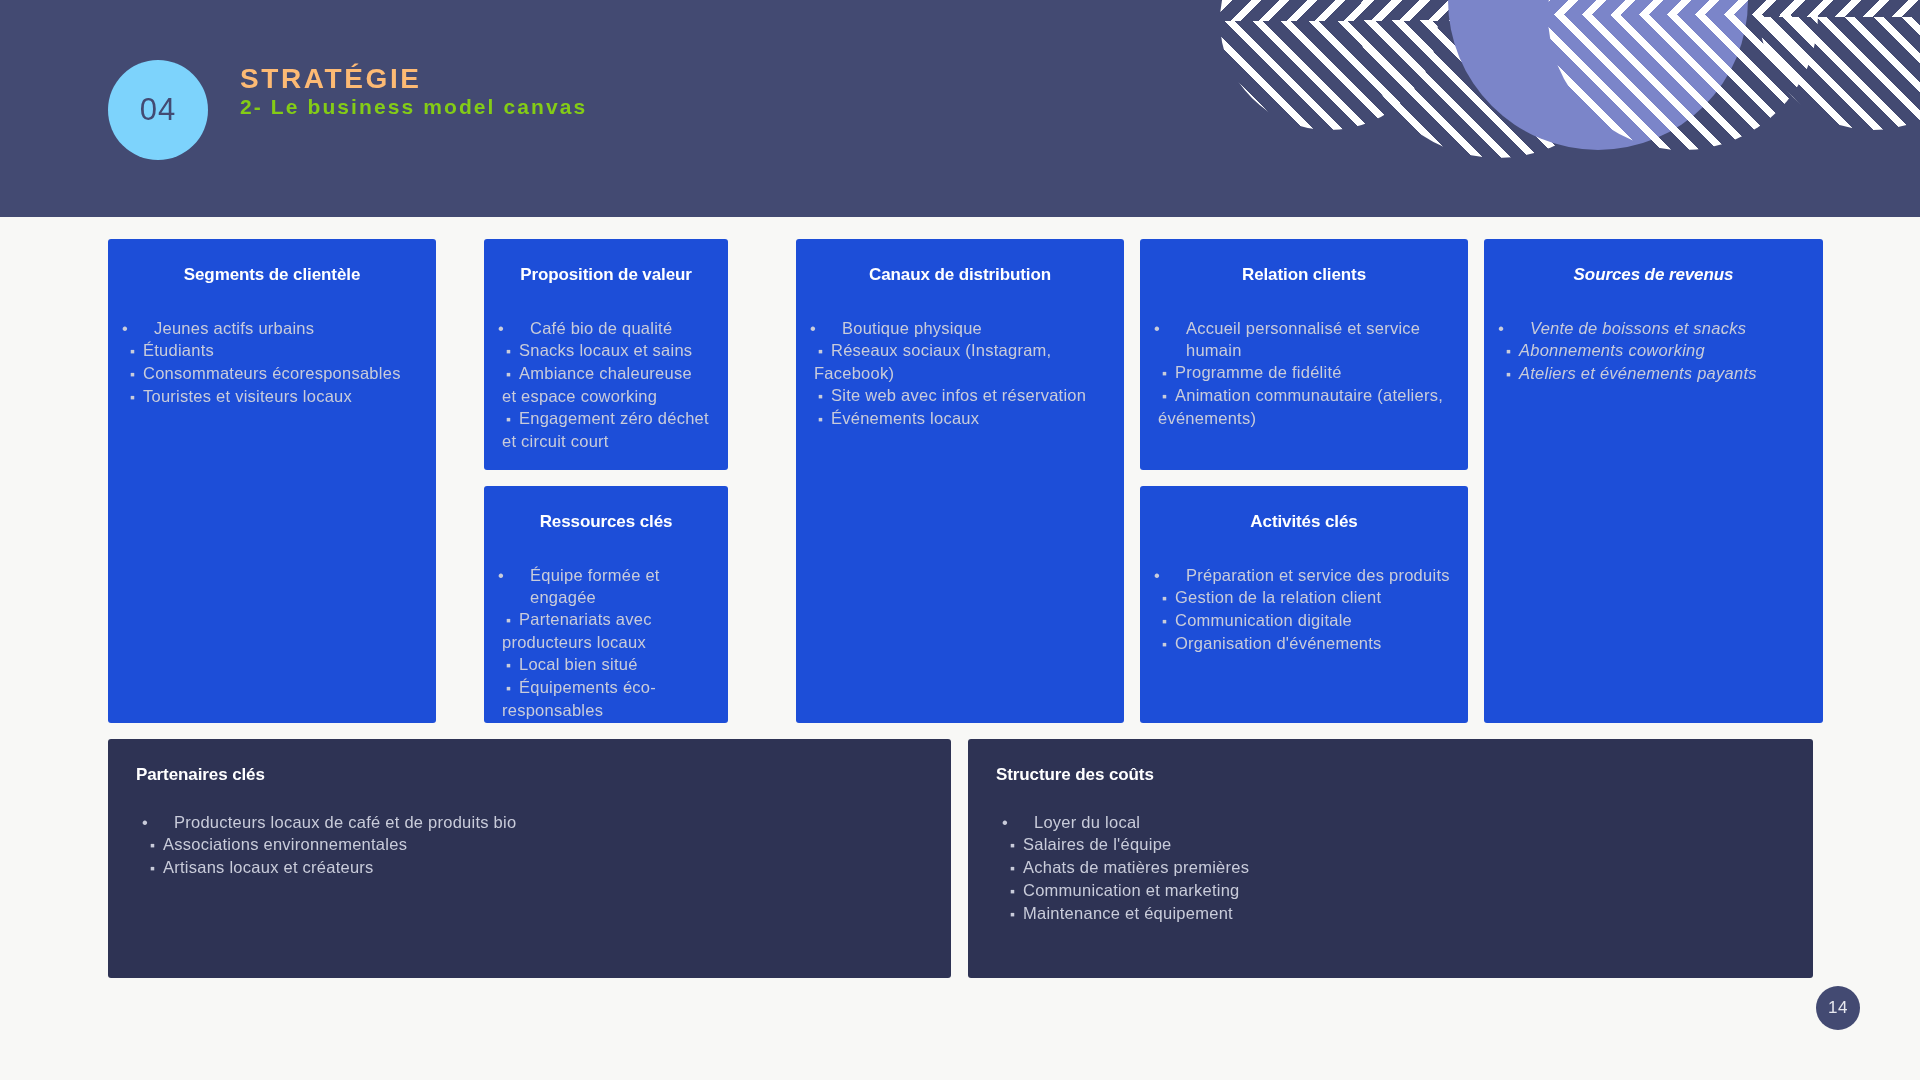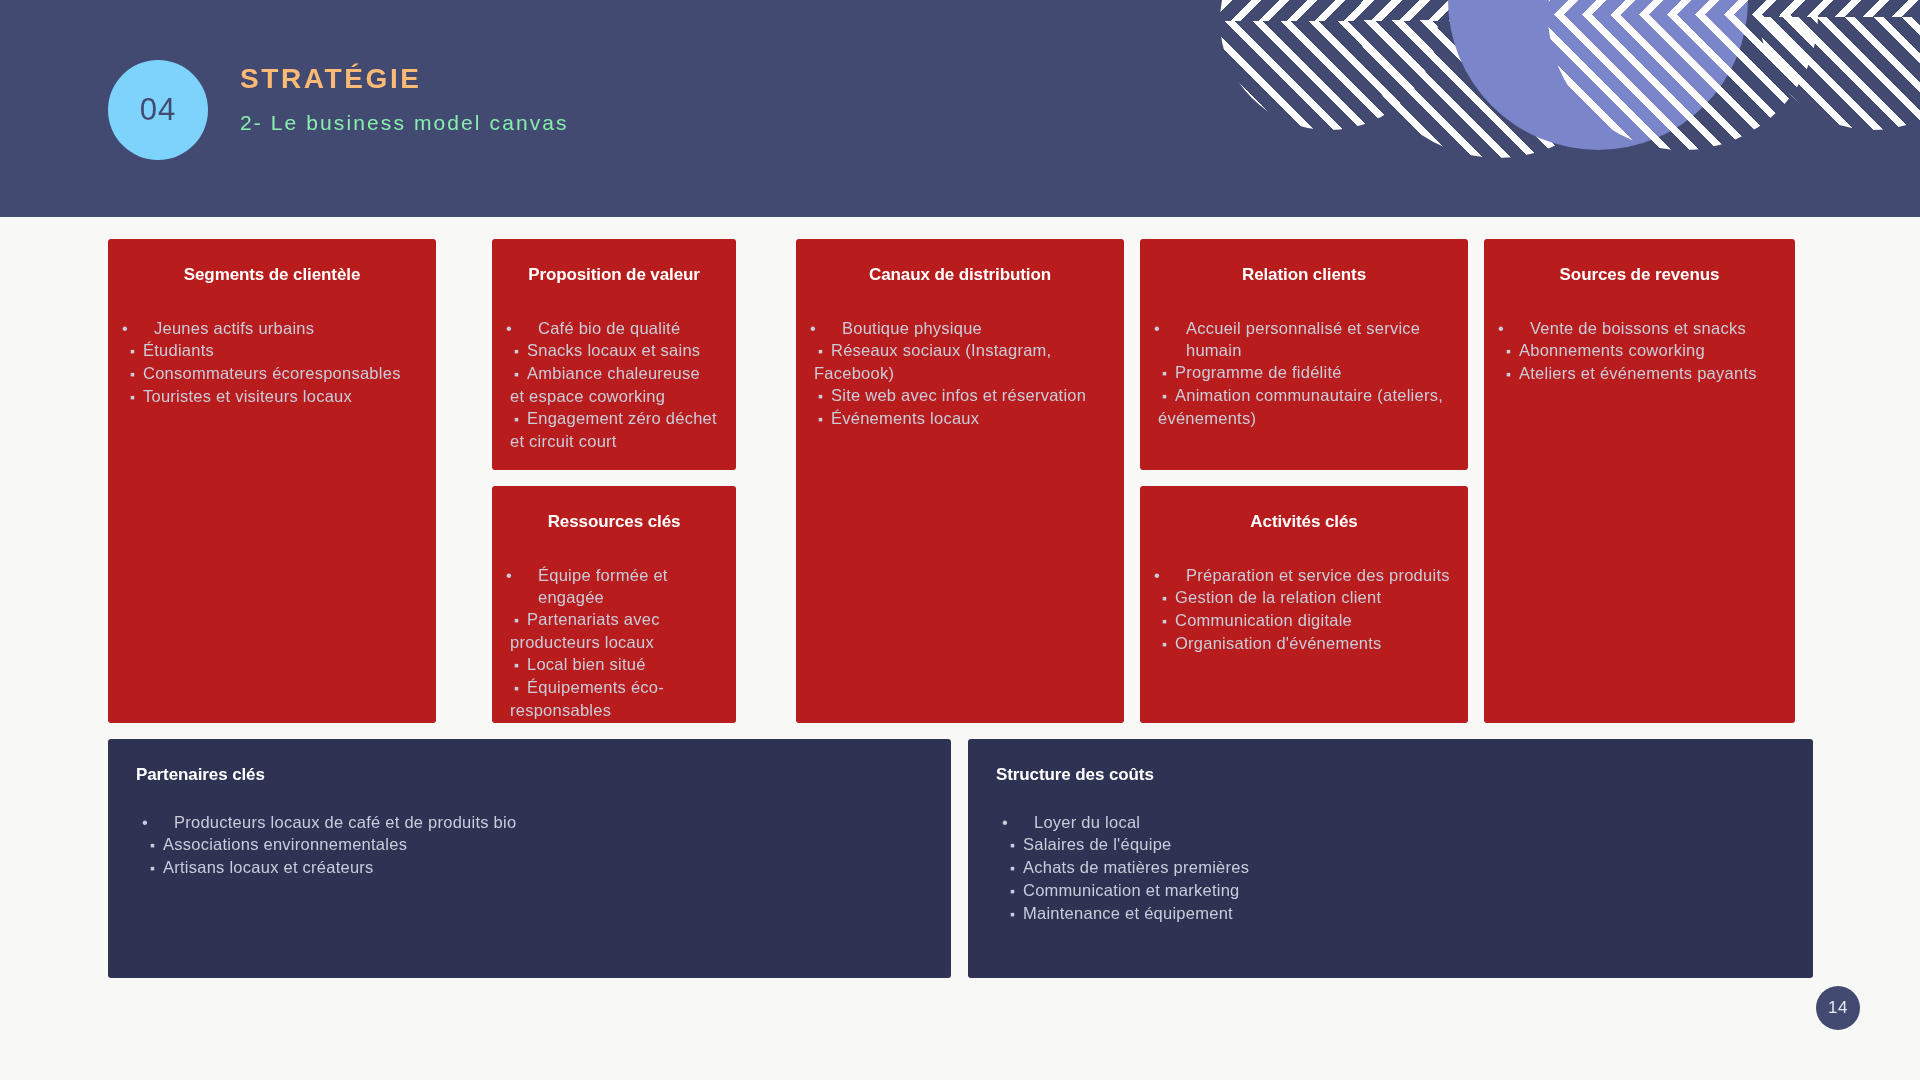--- a/index.html
+++ b/index.html
@@ -113,24 +113,23 @@
     top: 63px;
   }
   .section-title {
     font-size: 28px;
     font-weight: bold;
     color: #fdba74;
     letter-spacing: 2.6px;
     line-height: 1.15;
   }
   .section-subtitle {
-    margin-top: 16px;
     font-size: 21px;
-    font-weight: normal;
-    color: #86efac;
+    font-weight: bold;
+    color: #84cc16;
     letter-spacing: 2.1px;
   }
 
   
   .canvas {
     position: absolute;
     left: 108px;
     top: 239px;
     width: 1705px;
   }
@@ -140,27 +139,27 @@
     height: 484px;
   }
 
   .col {
     position: absolute;
     top: 0;
     height: 484px;
   }
 
   .col-1 { left: 0px;    width: 328px; }
-  .col-2 { left: 352px;  width: 276px; padding-left: 32px; }
+  .col-2 { left: 344px;  width: 276px; padding-left: 32px; }
   .col-3 { left: 688px;  width: 328px; }
   .col-4 { left: 1032px; width: 328px; }
-  .col-5 { left: 1376px; width: 311px; }
+  .col-5 { left: 1376px; width: 339px; font-style: italic; }
 
   .block {
-    background: #b91c1c;
+    background: #1d4ed8;
     border-radius: 3px;
     padding: 26px 18px 22px 18px;
     color: #d9dbe6;
   }
 
   .block.full-h { height: 484px; }
   .block.half-top { height: 231px; margin-bottom: 16px; }
   .block.half-bottom { height: 237px; }
 
   .block-title {

